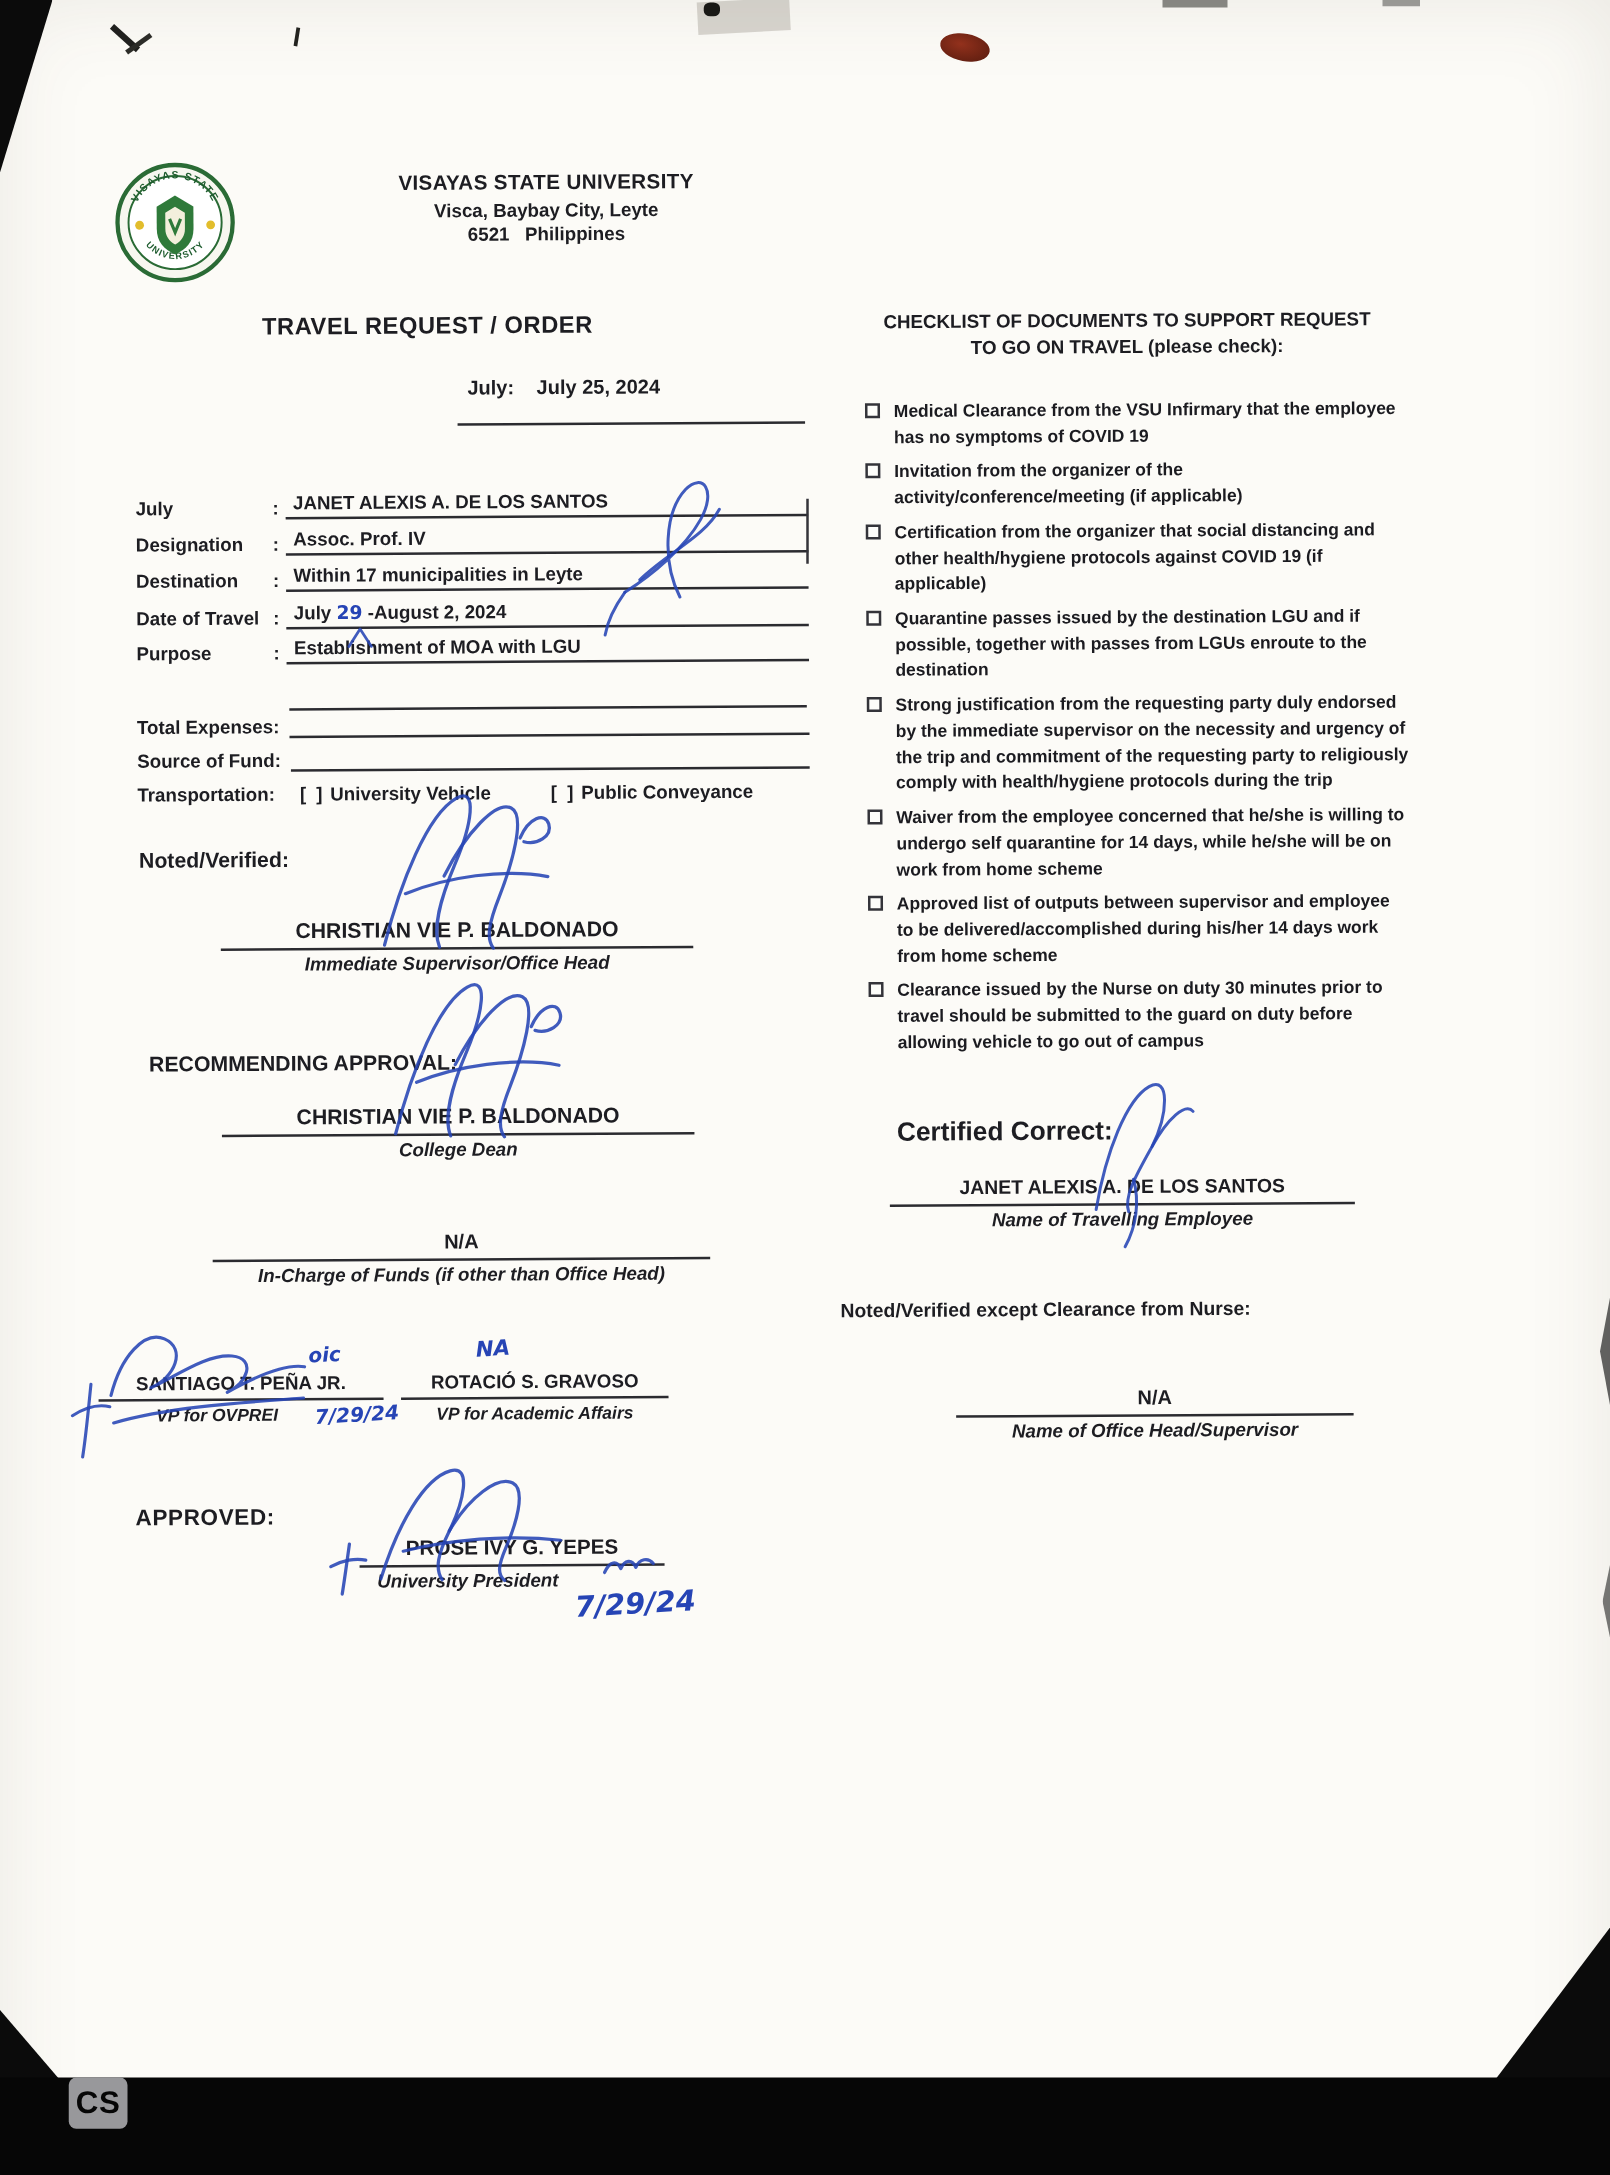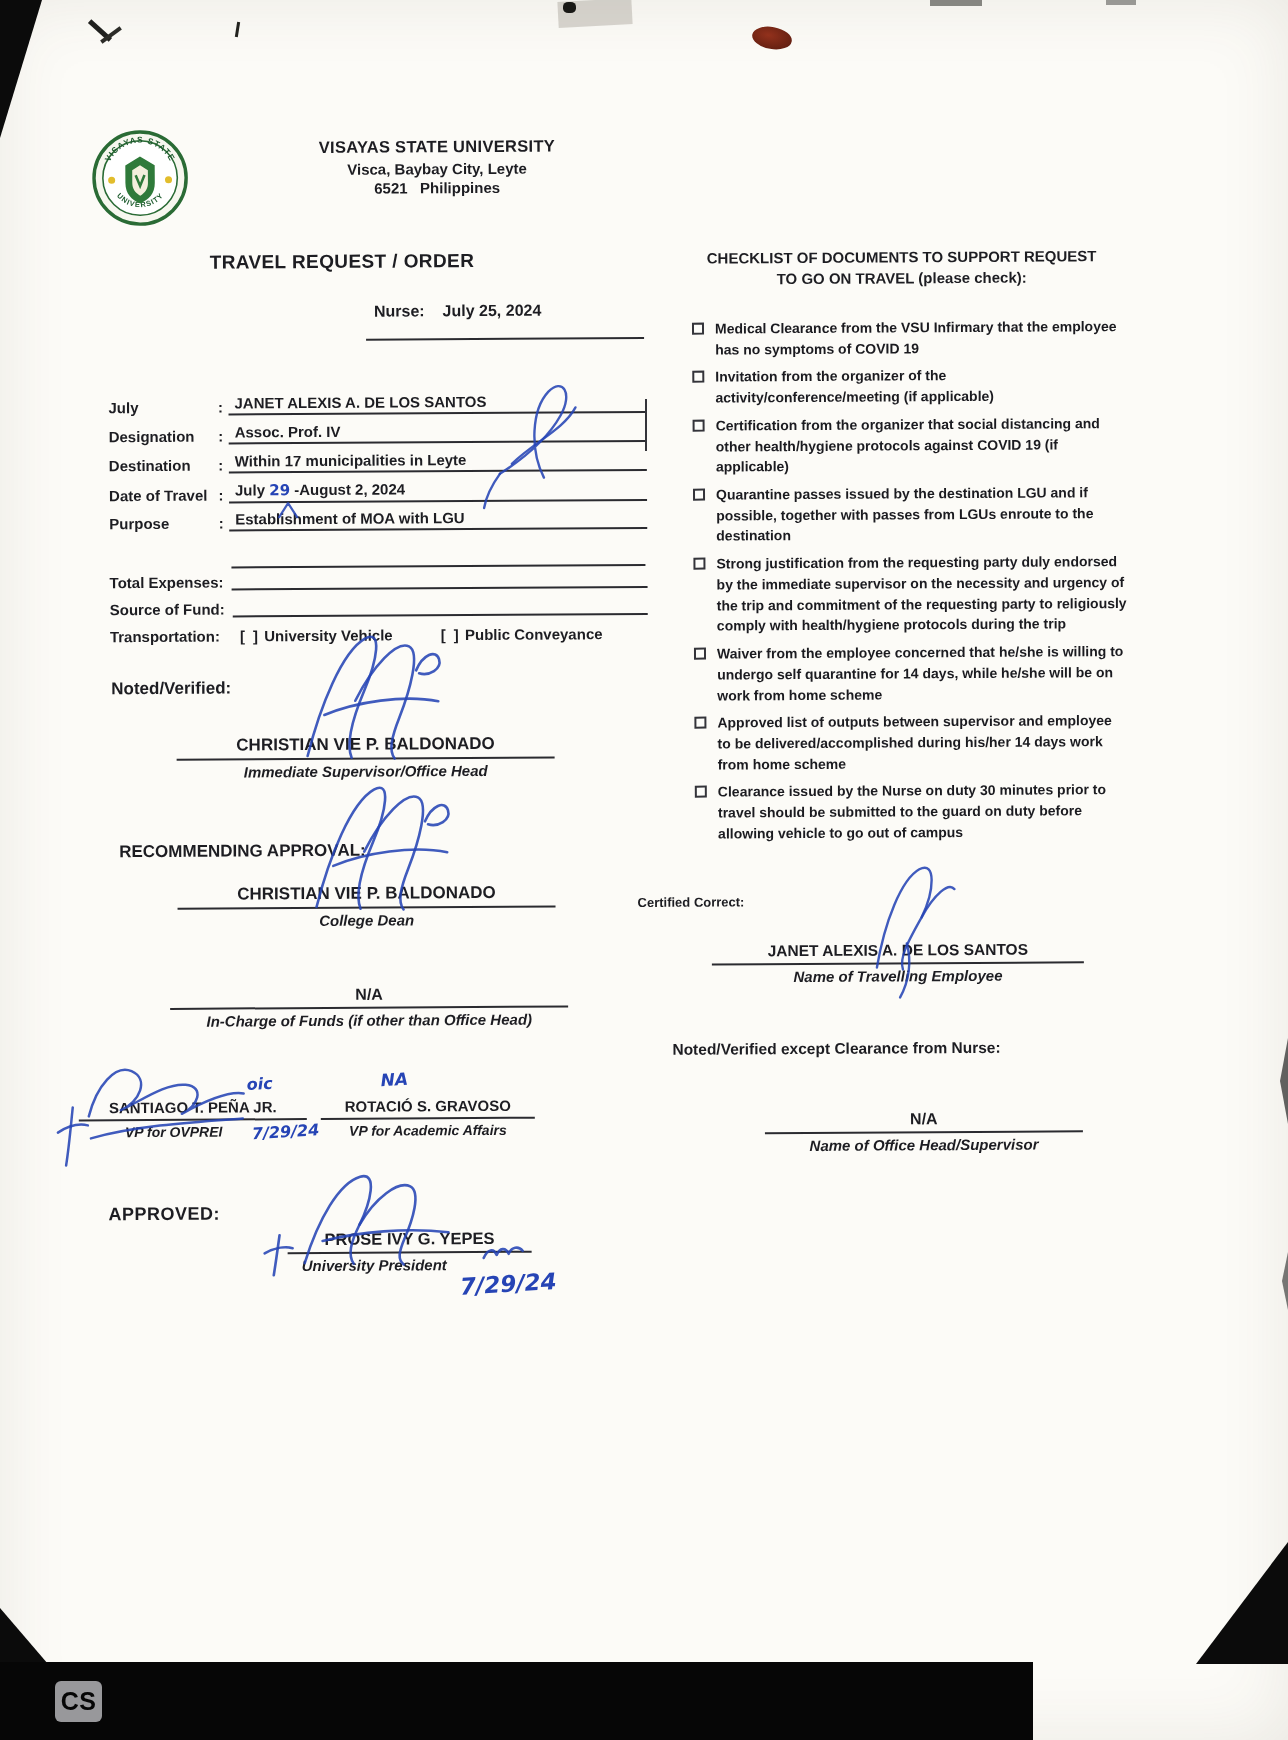--- a/index.html
+++ b/index.html
@@ -79,22 +79,22 @@
   .art-bl { left:0; top:1608px; width:48px; height:56px; background:#0b0b0b;
             clip-path:polygon(0 0, 0 100%, 100% 100%); }
   .art-br { right:0; top:1542px; width:92px; height:122px; background:#0b0b0b;
             clip-path:polygon(100% 0, 100% 100%, 0 100%); }
   .art-r1 { right:0; top:1038px; width:8px; height:86px; background:#222; opacity:.7;
             clip-path:polygon(100% 0, 100% 100%, 0 50%); }
   .art-r2 { right:0; top:1252px; width:6px; height:58px; background:#222; opacity:.6;
             clip-path:polygon(100% 0, 100% 100%, 0 50%); }
 
   
-  #footer { position:absolute; left:0; top:1662px; width:1033px; height:78px; background:#060606;
-            display:flex; align-items:center; z-index:5; }
+  #footer { position:absolute; left:0; top:1662px; width:1288px; height:78px; background:#060606;
+            display:flex; z-index:5; }
   #cs-logo { width:47px; height:41px; margin-left:55px; background:#98989b; border-radius:6px;
              display:flex; align-items:center; justify-content:center;
              color:#060606; font-weight:bold; font-size:25px; letter-spacing:.5px; }
   #footer-text { margin-left:14px; color:#98989b; font-size:41px; letter-spacing:.5px; }
 </style>
 </head>
 <body>
 
 <div id="page">
   <div class="doc">
@@ -122,21 +122,21 @@
     <div class="univ">
       <div class="univ-name">VISAYAS STATE UNIVERSITY</div>
       <div class="univ-a1">Visca, Baybay City, Leyte</div>
       <div class="univ-a2">6521   Philippines</div>
     </div>
 
     <div class="title">TRAVEL REQUEST / ORDER</div>
     <div class="chk-title">CHECKLIST OF DOCUMENTS TO SUPPORT REQUEST TO GO ON TRAVEL (please check):</div>
 
     <div class="date-line">
-      <span>Nurse:</span><span class="v">July 25, 2024</span>
+      <span>July:</span><span class="v">July 25, 2024</span>
     </div>
     <div class="date-rule"></div>
 
     <div class="frow" style="top:392px">
       <span class="flabel">July</span>
       <span class="fcolon">:</span>
       <span class="fvalue">JANET ALEXIS A. DE LOS SANTOS</span>
     </div>
     <div class="frow" style="top:421px">
       <span class="flabel">Designation</span>
@@ -241,21 +241,21 @@
       <div class="citem">
         <span class="cbox"></span>
         <span class="ctext">Approved list of outputs between supervisor and employee to be delivered/accomplished during his/her 14 days work from home scheme</span>
       </div>
       <div class="citem">
         <span class="cbox"></span>
         <span class="ctext">Clearance issued by the Nurse on duty 30 minutes prior to travel should be submitted to the guard on duty before allowing vehicle to go out of campus</span>
       </div>
     </div>
 
-    <div class="seclabel" style="left:632px; top:895px; font-size:13px">Certified Correct:</div>
+    <div class="seclabel" style="left:712px; top:895px; font-size:21px">Certified Correct:</div>
     <div class="sig" style="left:706px; top:943px; width:372px">
       <div class="sig-name" style="font-size:15.5px">JANET ALEXIS A. DE LOS SANTOS</div>
       <div class="sig-line"></div>
       <div class="sig-cap" style="font-size:15px">Name of Travelling Employee</div>
     </div>
 
     <div class="seclabel" style="left:666px; top:1041px; font-size:15.5px">Noted/Verified except Clearance from Nurse:</div>
     <div class="sig" style="left:758px; top:1112px; width:318px">
       <div class="sig-name" style="font-size:16px">N/A</div>
       <div class="sig-line"></div>

